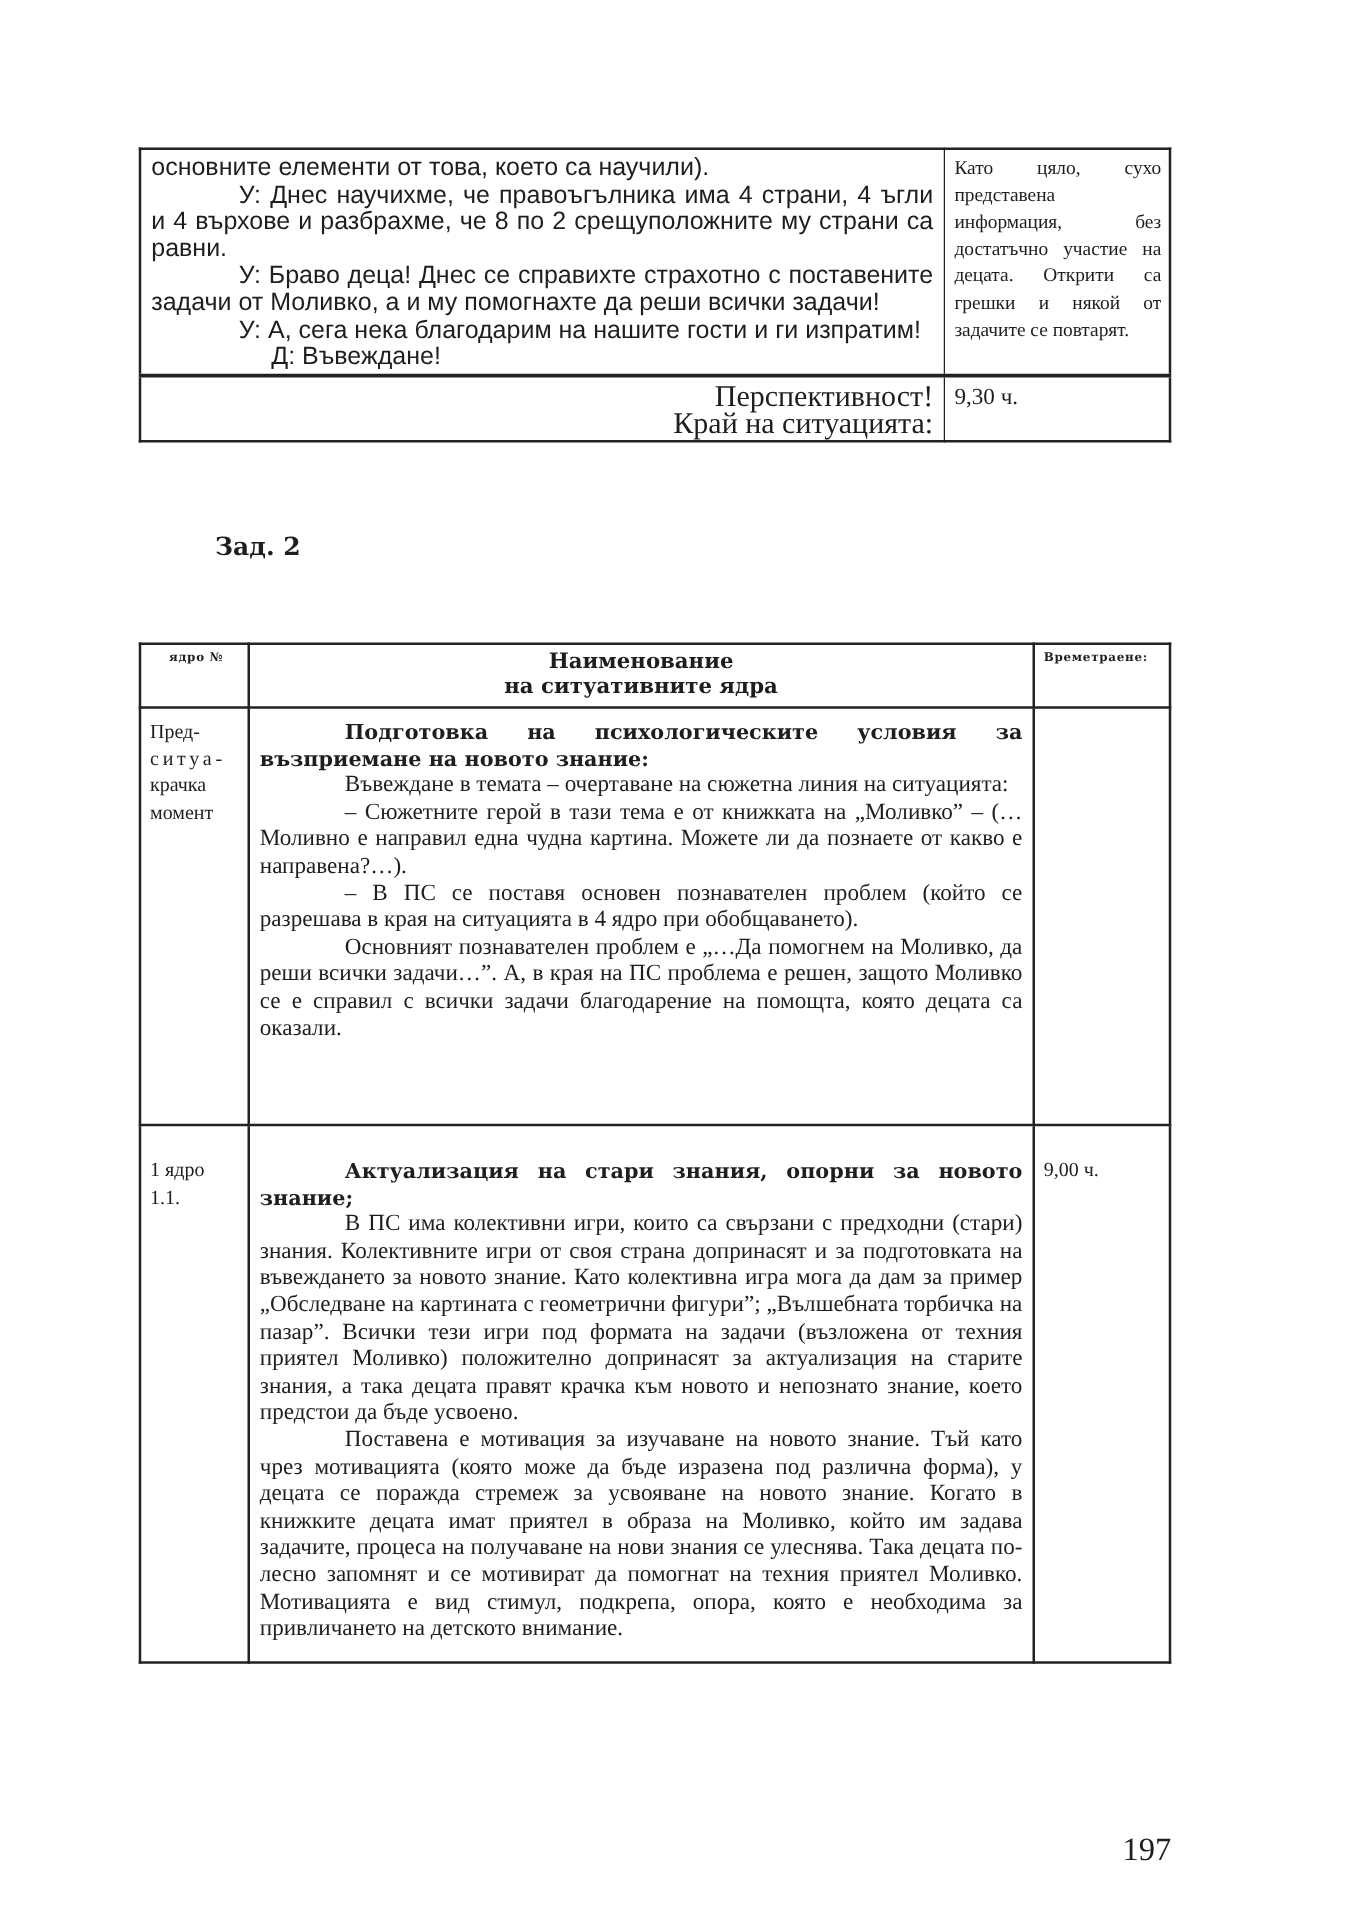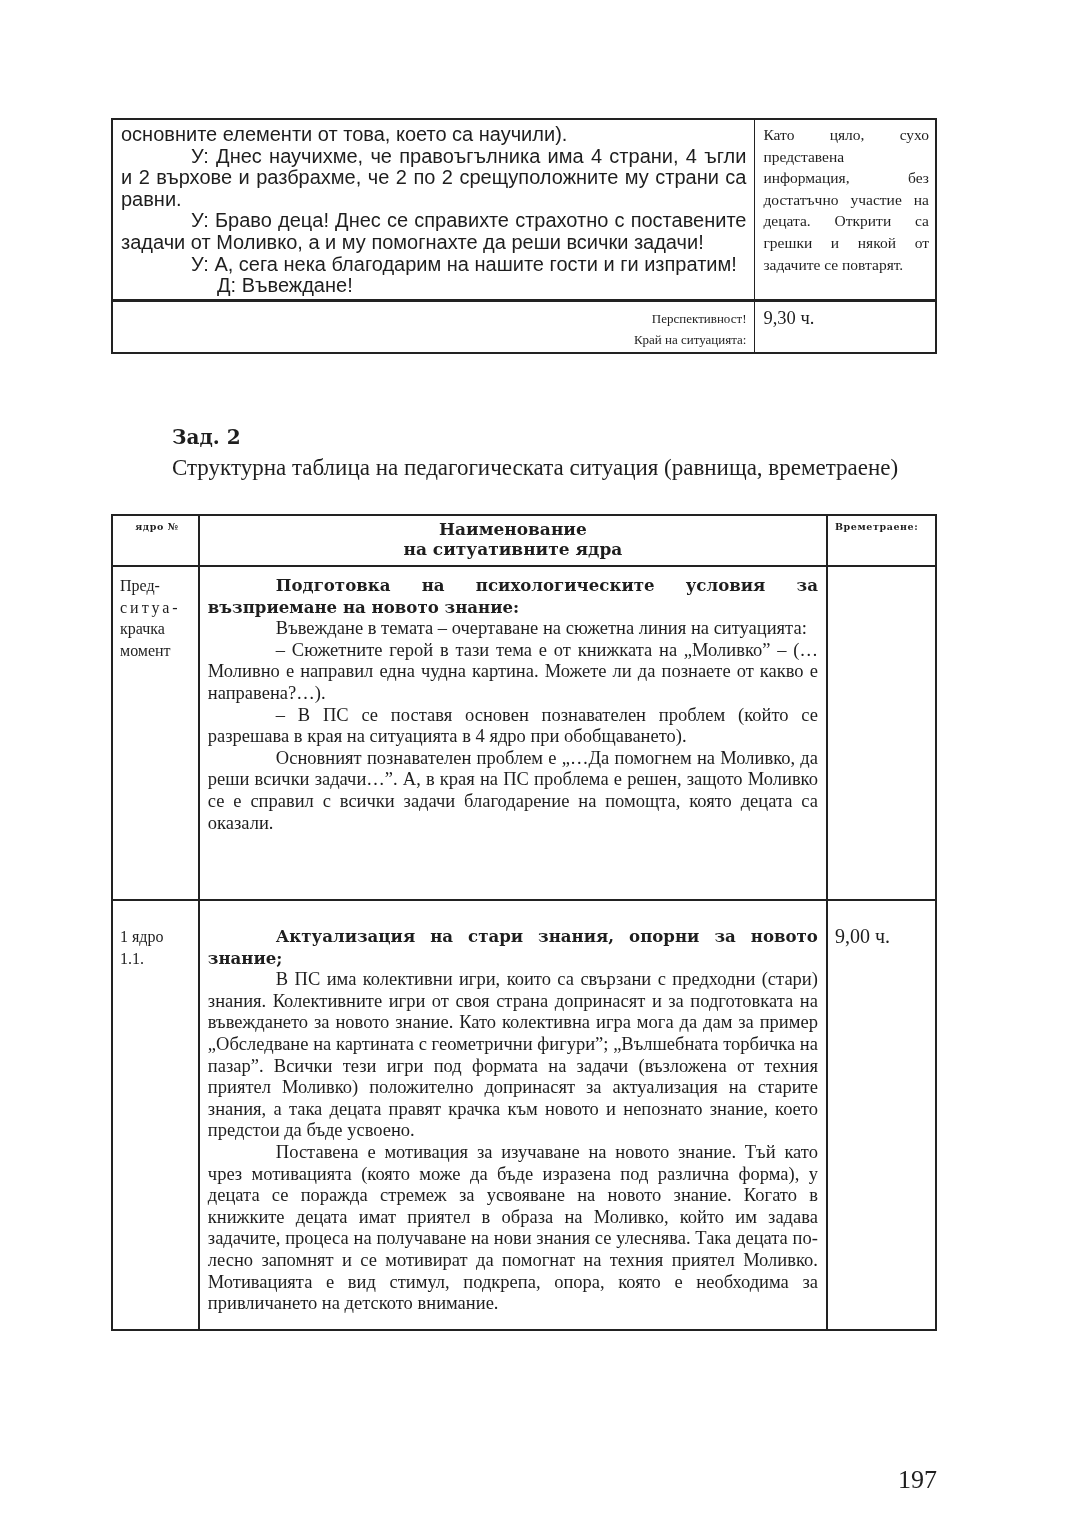--- a/index.html
+++ b/index.html
@@ -6,21 +6,21 @@
   body { width: 1080px; height: 1534px; position: relative; overflow: hidden; color: #1e1e1e;
          font-family: "DejaVu Serif", "Liberation Serif", serif; }
   .page { position: absolute; left: 0; top: 0; width: 1080px; height: 1534px; }
 
   
   .t1 { position: absolute; left: 111px; top: 118px; width: 826px; border: 2px solid #222; border-collapse: collapse; }
   .t1 td { border: 1.5px solid #222; vertical-align: top; }
   .t1 .main { width: 640px; padding: 4px 8px 2px 8px; font-family: Liberation Sans, sans-serif; font-size: 20px; line-height: 21.6px; text-align: justify; }
   .t1 .side { width: 168px; padding: 4px 6px 2px 8px; font-family: "Liberation Serif", serif; font-size: 15.5px; line-height: 21.6px; text-align: justify; }
   .t1 .row2 td { border-top: 3px solid #222; }
-  .t1 .end-cell { text-align: right; padding: 6px 8px 2px 8px; font-family: "Liberation Serif", serif; font-size: 13px; line-height: 21px; }
+  .t1 .end-cell { text-align: right; padding: 6px 8px 2px 8px; font-family: "Liberation Serif", serif; font-size: 24px; line-height: 21px; }
   .t1 .time-cell { padding: 6px 8px 2px 8px; font-family: "Liberation Serif", serif; font-size: 18.5px; line-height: 21px; }
   .ind1 { text-indent: 70px; }
   .ind2 { text-indent: 96px; }
   p { margin: 0; }
 
   
   .task-title { position: absolute; left: 172px; top: 425px; font-family: "DejaVu Serif", serif; font-weight: bold; font-size: 20px; }
   .task-desc { position: absolute; left: 111px; top: 454px; width: 826px; font-family: "Liberation Serif", serif; font-size: 23px; line-height: 28px; text-align: justify; }
   .task-desc .ind { text-indent: 61px; }
 
@@ -36,55 +36,52 @@
   .h-main .sub { display: block; }
   .row-head { height: 50px; padding-left: 19px; }
 
   .cell-text { font-family: "Liberation Serif", serif; font-size: 18.5px; line-height: 21.6px; text-align: justify; margin-top: 37px; }
   .cell-left { font-family: "Liberation Serif", serif; font-size: 16px; line-height: 21.6px; }
   .cell-left .spaced { letter-spacing: 3px; }
   .bold-head { font-family: "DejaVu Serif", serif; font-weight: bold; font-size: 16.6px; line-height: 21.6px; text-align: justify; text-indent: 68px; }
   .pi { text-indent: 68px; }
   .pre-row td { height: 320px; padding-top: 8px !important; }
   .row1 td { padding-top: 25px !important; padding-bottom: 14px !important; }
-  .time-val { font-family: "Liberation Serif", serif; font-size: 20px; line-height: 21.6px; }
+  .time-val { font-family: "Liberation Serif", serif; font-size: 16px; line-height: 21.6px; }
 
   .page-num { position: absolute; right: 143px; top: 1465px; font-family: "Liberation Serif", serif; font-size: 26px; }
 </style>
 </head>
 <body>
 
 <div class="page">
 
   <table class="t1">
     <tbody>
         <tr>
       <td class="main">
         <p>основните елементи от това, което са научили).</p>
-        <p class="ind1">У: Днес научихме, че правоъгълника има 4 страни, 4 ъгли и 2 върхове и разбрахме, че 2 по 2 срещуположните му страни са равни.</p>
+        <p class="ind1">У: Днес научихме, че правоъгълника има 4 страни, 4 ъгли и 4 върхове и разбрахме, че 8 по 2 срещуположните му страни са равни.</p>
         <p class="ind1">У: Браво деца! Днес се справихте страхотно с поставените задачи от Моливко, а и му помогнахте да реши всички задачи!</p>
         <p class="ind1">У: А, сега нека благодарим на нашите гости и ги изпратим!</p>
         <p class="ind2">Д: Въвеждане!</p>
       </td>
       <td class="side">Като цяло, сухо представена информация, без достатъчно участие на децата. Открити са грешки и някой от задачите се повтарят.</td>
     </tr>
     <tr class="row2">
       <td class="end-cell">
         <div>Перспективност!</div>
         <div>Край на ситуацията:</div>
       </td>
       <td class="time-cell">9,30 ч.</td>
     </tr>
   </tbody>
     </table>
 
   <div class="task-title">Зад. 2</div>
-  <div class="task-desc">
-    <p class="ind">Структурна таблица на педагогическата ситуация (равнища, времетраене)</p>
-  </div>
 
   <table class="t2">
     <tbody>
         <tr class="row-head">
       <th class="c1 h-small" style="text-align:center;">ядро №</th>
       <th class="c2 h-main">
         <span class="sub">Наименование</span>
         <span class="sub">на ситуативните ядра</span>
       </th>
       <th class="c3 h-small">Времетраене:</th>

